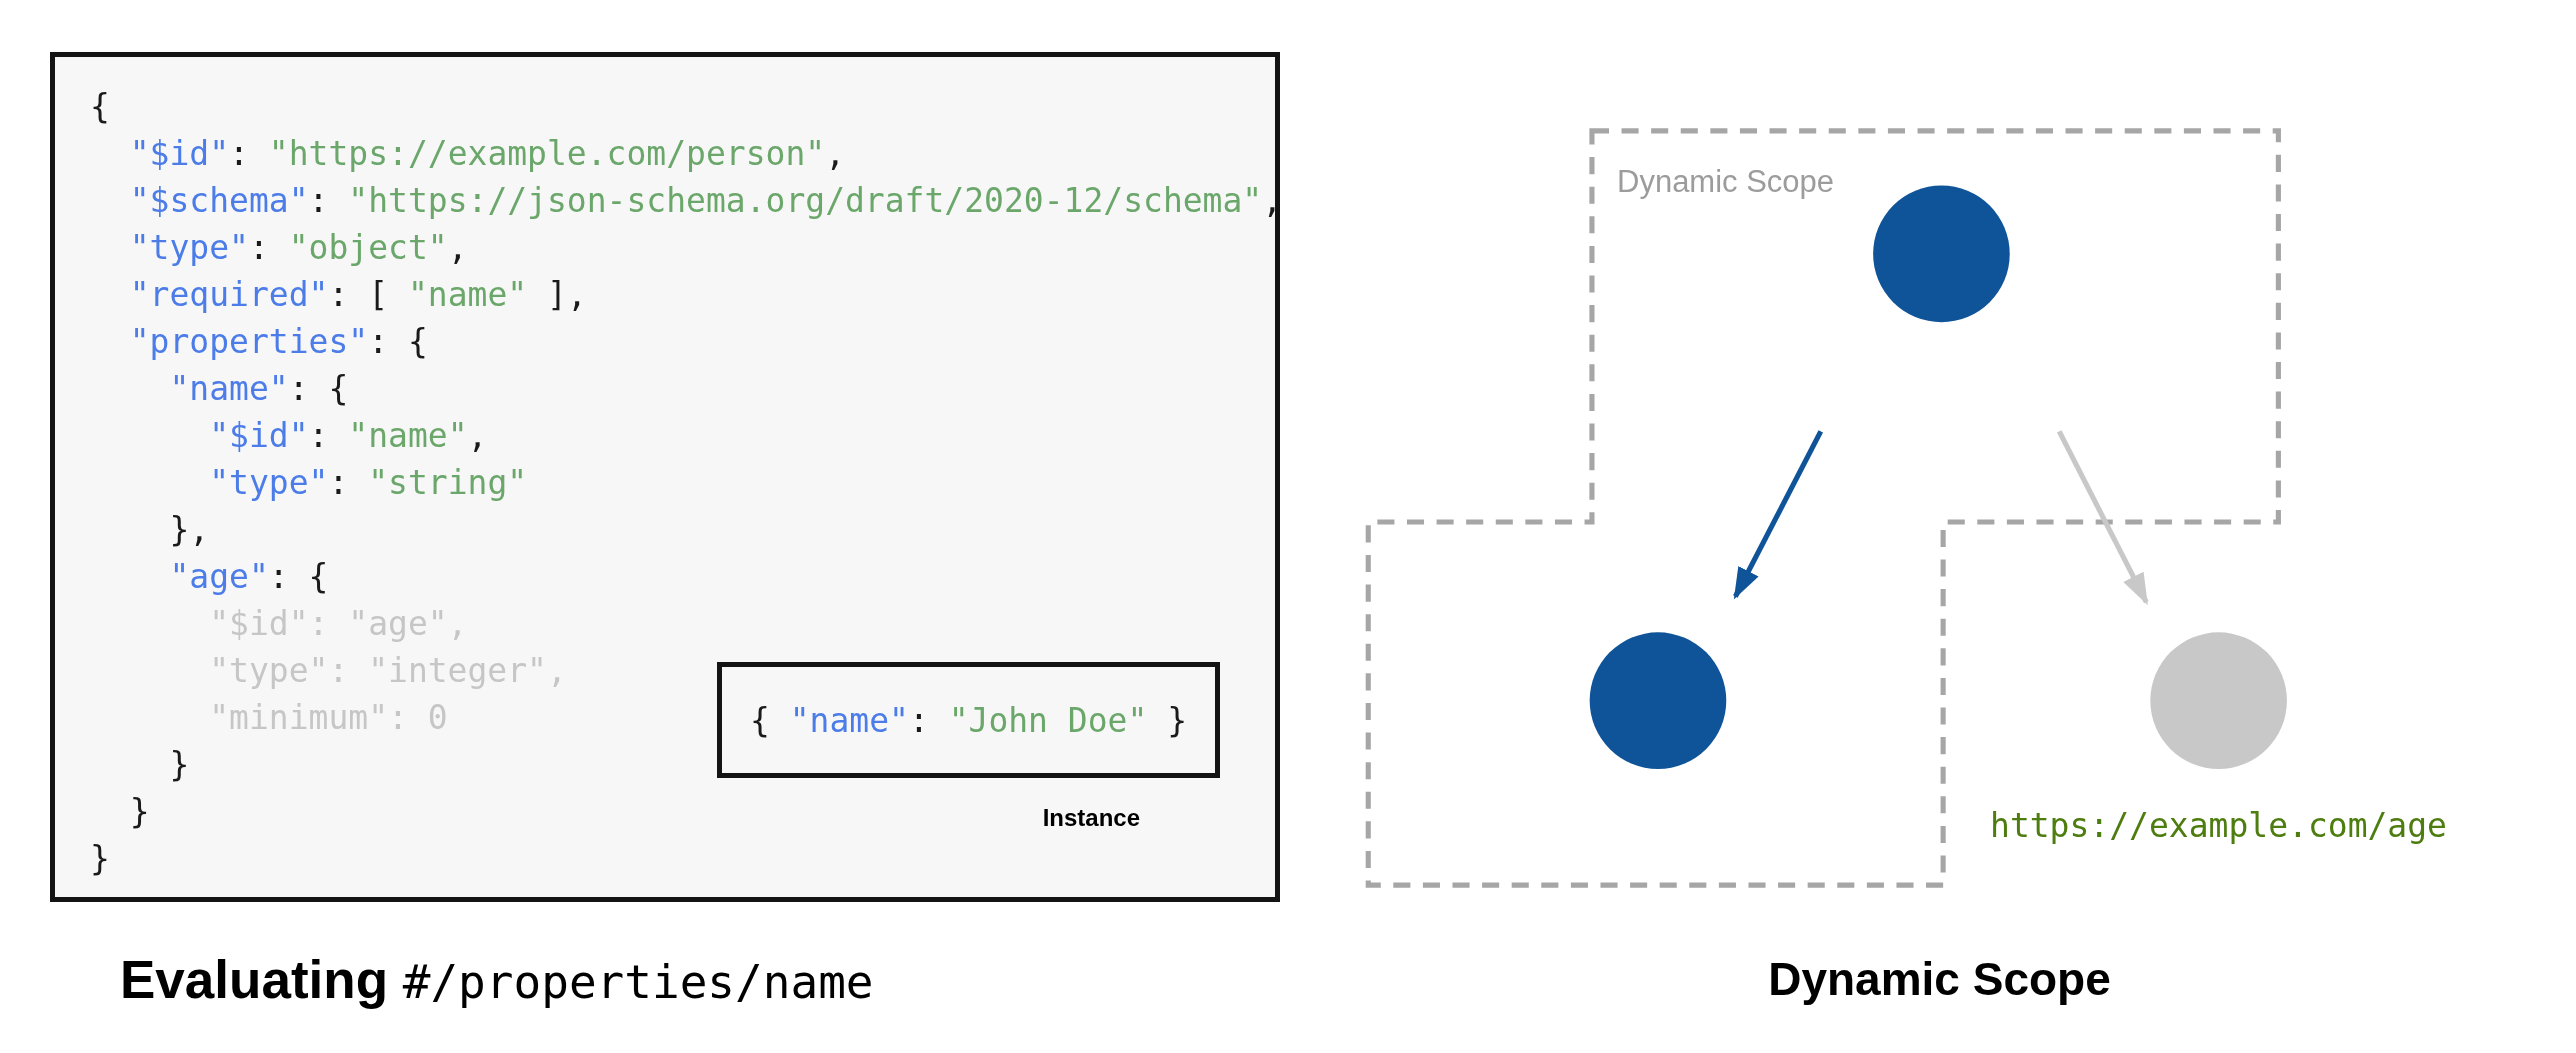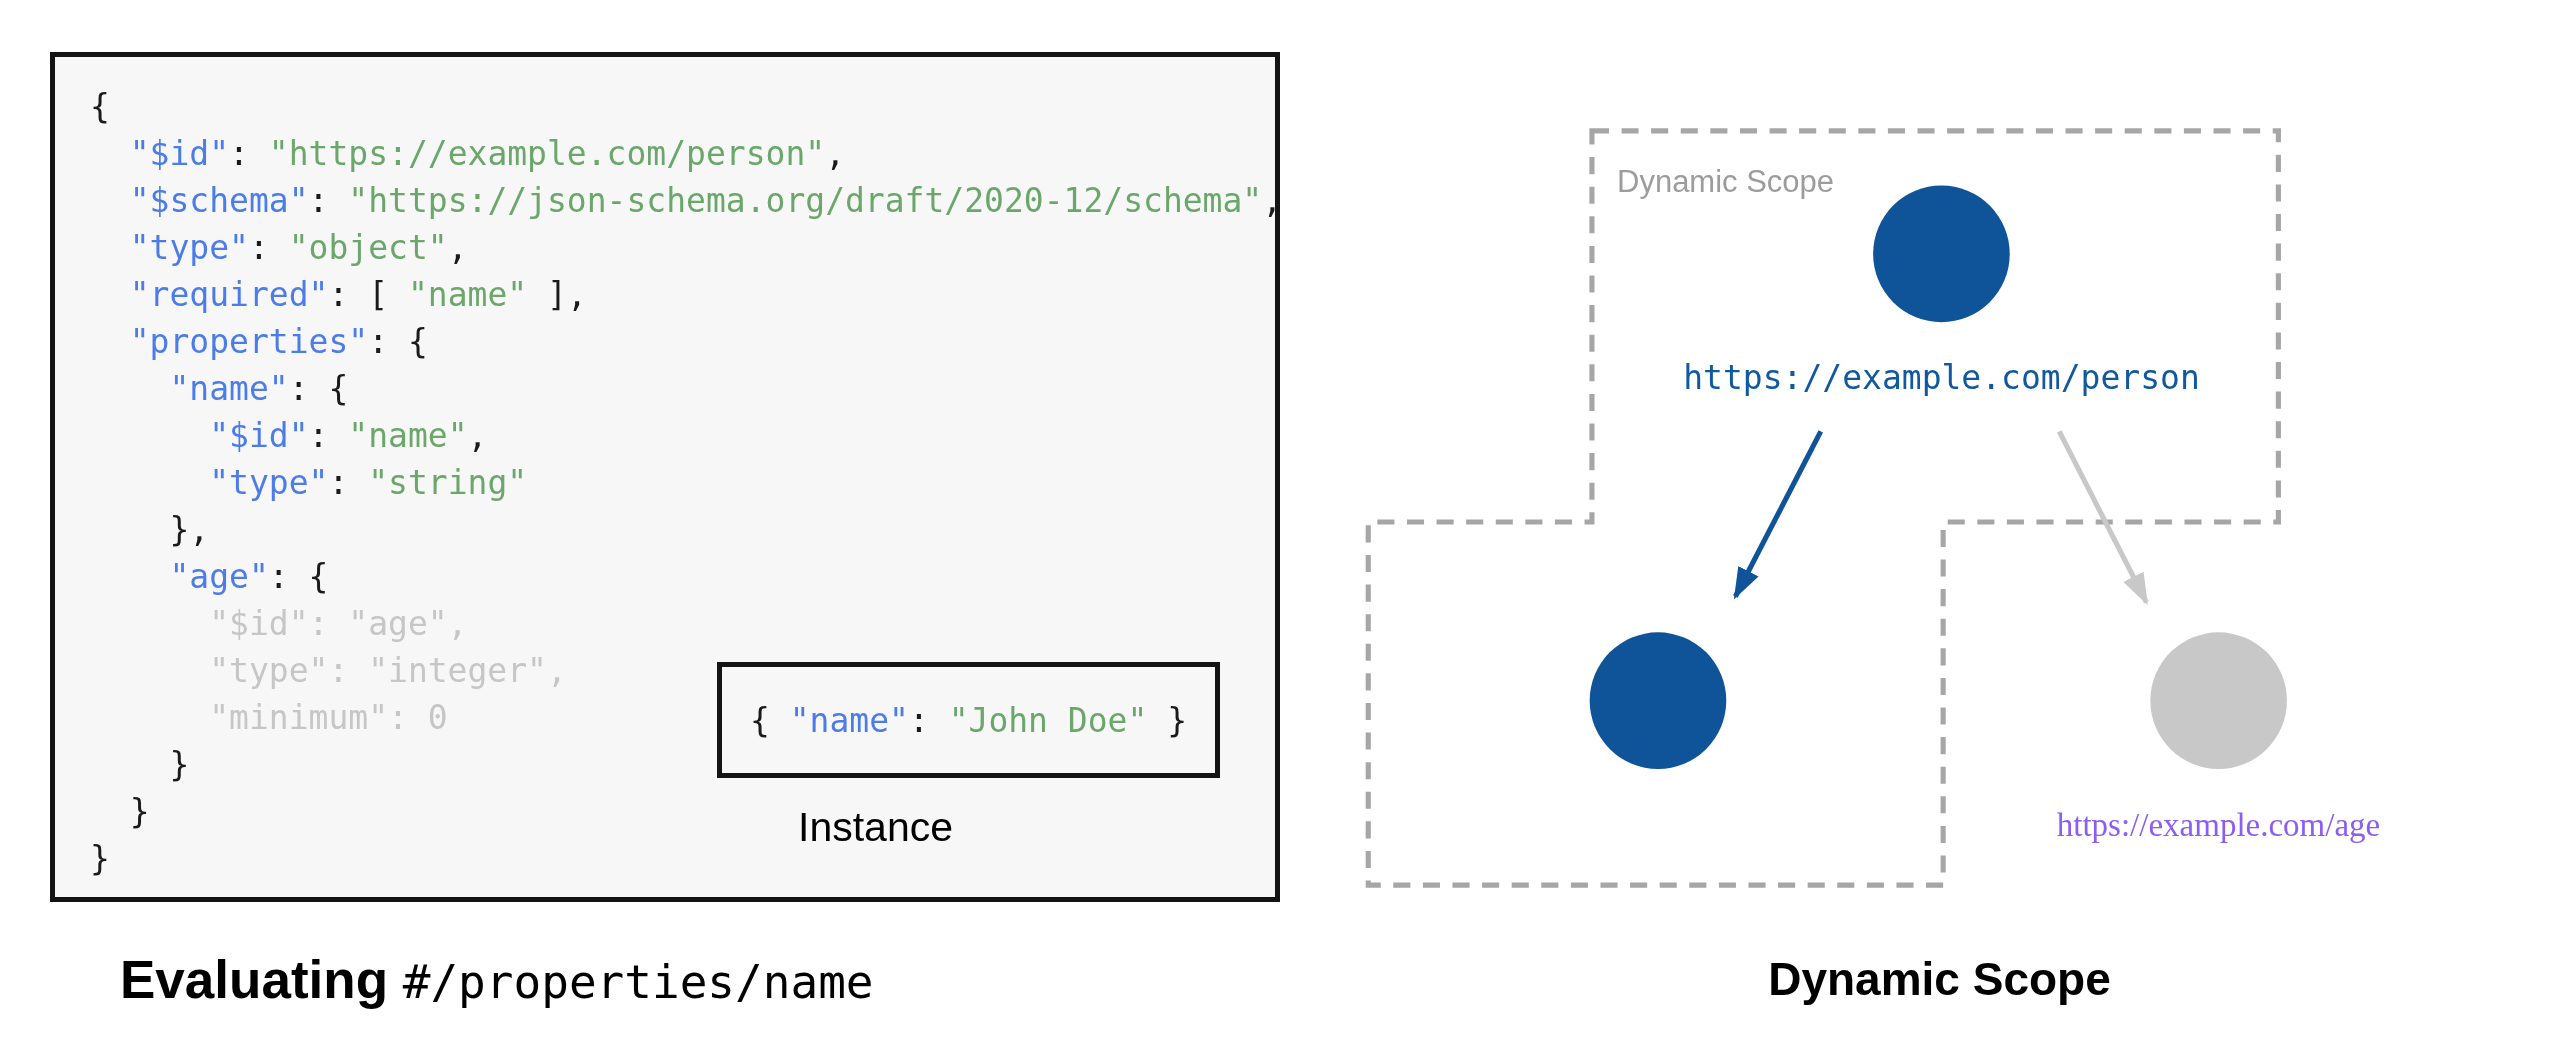--- a/index.html
+++ b/index.html
@@ -15,36 +15,36 @@
   .code-line{white-space:pre;}
   .seg-p{color:#1a1a1a;}
   .seg-k{color:#4b7ce8;}
   .seg-s{color:#6ba76b;}
   .seg-d{color:#c6c6c6;}
 
   .instance-box{position:absolute;left:717px;top:662px;width:503px;height:116px;
                 background:#f7f7f7;border:5.1px solid #141414;box-sizing:border-box;
                 display:flex;align-items:center;justify-content:center;
                 font-family:"DejaVu Sans Mono",monospace;font-size:33px;white-space:pre;}
-  .instance-label{position:absolute;left:798px;top:804px;width:342px;text-align:left;
-                  font-weight:normal;font-size:41px;color:#000;}
+  .instance-label{position:absolute;left:798px;top:804px;width:342px;text-align:right;
+                  font-weight:bold;font-size:24px;color:#000;}
 
   .left-caption{position:absolute;left:120px;top:952px;height:55px;line-height:55px;
                 white-space:pre;color:#000;}
   .left-caption .cap-bold{font-weight:bold;font-size:53px;font-family:"Liberation Sans",sans-serif;}
   .left-caption .cap-mono{font-size:46px;font-family:"DejaVu Sans Mono",monospace;font-weight:normal;margin-top:43px;}
 
   
   .svg-layer{position:absolute;left:0;top:0;width:2576px;height:1053px;}
   .scope-label{position:absolute;left:1617px;top:164px;font-size:31px;color:#9c9c9c;}
   .node-url{position:absolute;width:683px;text-align:center;
             font-family:"DejaVu Sans Mono",monospace;font-size:33px;line-height:47px;white-space:pre;}
   .url-person{left:1600px;top:354px;color:#10599f;}
   .url-name{left:1312px;top:802px;color:#10599f;}
-  .url-age{left:1877px;top:802px;color:#8b5cf6;font-family:Liberation Serif, serif;}
+  .url-age{left:1877px;top:802px;color:#4d7c0f;}
   .right-caption{position:absolute;left:1598px;top:952px;width:683px;height:55px;line-height:55px;
                  text-align:center;font-weight:bold;font-size:46px;color:#000;}
 </style>
 </head>
 <body>
 
 <div id="canvas">
 
   <div class="code-box">
     <div class="code"><div class="code-line"><span class="seg-p">{</span></div><div class="code-line"><span class="seg-p">  </span><span class="seg-k">"$id"</span><span class="seg-p">: </span><span class="seg-s">"https://example.com/person"</span><span class="seg-p">,</span></div><div class="code-line"><span class="seg-p">  </span><span class="seg-k">"$schema"</span><span class="seg-p">: </span><span class="seg-s">"https://json-schema.org/draft/2020-12/schema"</span><span class="seg-p">,</span></div><div class="code-line"><span class="seg-p">  </span><span class="seg-k">"type"</span><span class="seg-p">: </span><span class="seg-s">"object"</span><span class="seg-p">,</span></div><div class="code-line"><span class="seg-p">  </span><span class="seg-k">"required"</span><span class="seg-p">: [ </span><span class="seg-s">"name"</span><span class="seg-p"> ],</span></div><div class="code-line"><span class="seg-p">  </span><span class="seg-k">"properties"</span><span class="seg-p">: {</span></div><div class="code-line"><span class="seg-p">    </span><span class="seg-k">"name"</span><span class="seg-p">: {</span></div><div class="code-line"><span class="seg-p">      </span><span class="seg-k">"$id"</span><span class="seg-p">: </span><span class="seg-s">"name"</span><span class="seg-p">,</span></div><div class="code-line"><span class="seg-p">      </span><span class="seg-k">"type"</span><span class="seg-p">: </span><span class="seg-s">"string"</span></div><div class="code-line"><span class="seg-p">    },</span></div><div class="code-line"><span class="seg-p">    </span><span class="seg-k">"age"</span><span class="seg-p">: {</span></div><div class="code-line"><span class="seg-d">      "$id": "age",</span></div><div class="code-line"><span class="seg-d">      "type": "integer",</span></div><div class="code-line"><span class="seg-d">      "minimum": 0</span></div><div class="code-line"><span class="seg-p">    }</span></div><div class="code-line"><span class="seg-p">  }</span></div><div class="code-line"><span class="seg-p">}</span></div></div>
@@ -72,18 +72,17 @@
     <circle cx="3410" cy="446" r="120" fill="#0f5499"></circle>
     <circle cx="2912" cy="1231" r="120" fill="#0f5499"></circle>
     <circle cx="3897" cy="1231" r="120" fill="#c8c8c8"></circle>
 
     <line x1="3198" y1="758" x2="3048" y2="1048" stroke="#0f5499" stroke-width="9" marker-end="url(#ah-blue)"></line>
     <line x1="3617" y1="758" x2="3770" y2="1058" stroke="#c8c8c8" stroke-width="9" marker-end="url(#ah-gray)"></line>
   </svg>
 
   <div class="scope-label">Dynamic Scope</div>
 
-  <div class="node-url url-person">https://example.com/person</div>
   <div class="node-url url-age">https://example.com/age</div>
 
   <div class="right-caption">Dynamic Scope</div>
 </div>
 
 
 </body></html>

